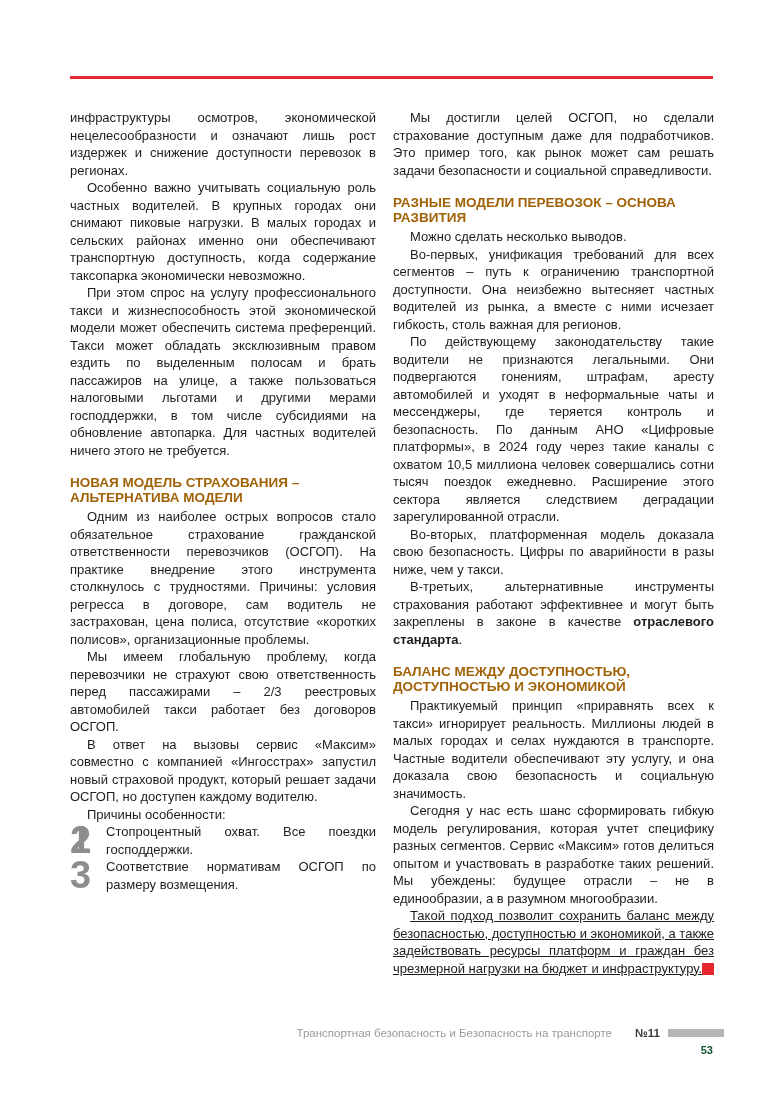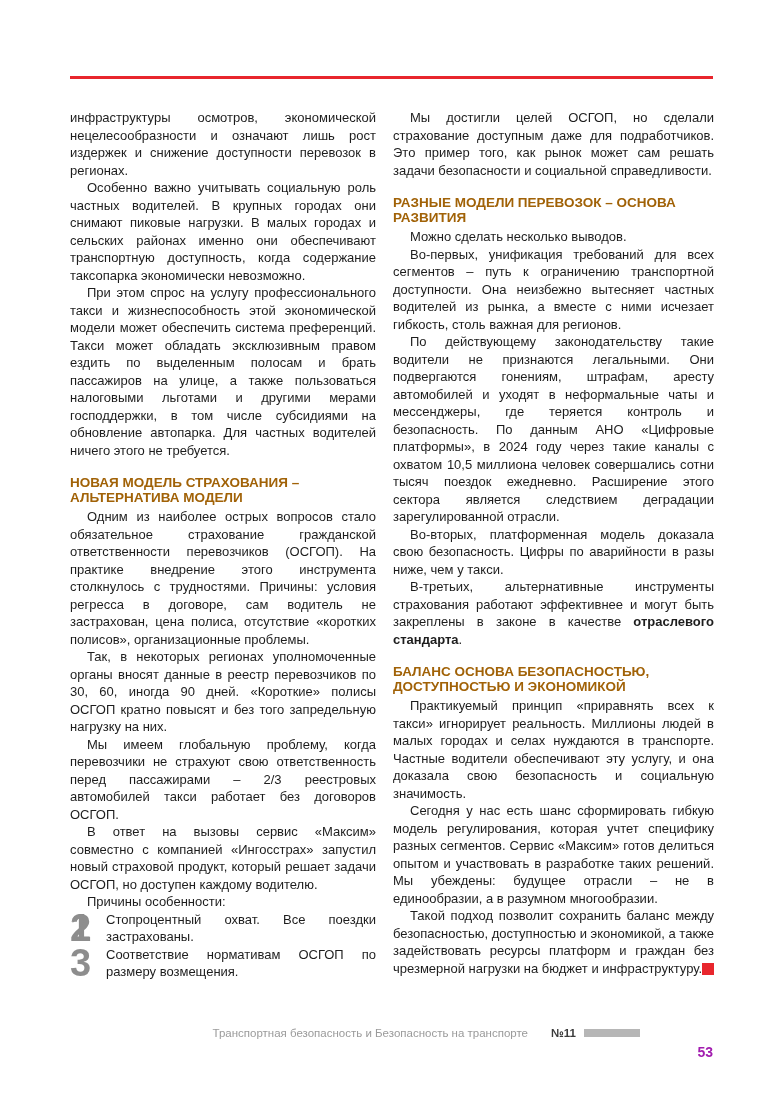--- a/index.html
+++ b/index.html
@@ -38,21 +38,21 @@
 
   p.para {
     margin: 0;
     font-size: 13px;
     line-height: 17.5px;
     text-align: justify;
     hyphens: auto;
     -webkit-hyphens: auto;
   }
   p.para.indent { text-indent: 17px; }
-  p.para.has-marker { position: relative; }
+  p.para.has-marker { position: relative; text-decoration: underline; }
 
   h2.heading {
     margin: 16px 0 3px 0;
     font-size: 13.5px;
     line-height: 15px;
     font-weight: 700;
     color: #a16207;
     text-align: left;
   }
 
@@ -83,21 +83,21 @@
     bottom: 2px;
     width: 12px;
     height: 12px;
     background: #e8262d;
   }
 
   .footer {
     position: absolute;
     top: 1026px;
     left: 0;
-    width: 640px;
+    width: 724px;
     display: flex;
     align-items: center;
     justify-content: flex-end;
     font-size: 11.5px;
     line-height: 14px;
   }
   .journal-title { color: #9a9a9a; }
   .issue-number {
     font-weight: 700;
     color: #3b3b3b;
@@ -108,55 +108,54 @@
   .footer-bar {
     width: 56px;
     height: 8px;
     background: #b6b6b6;
     margin-left: 8px;
   }
   .page-number {
     position: absolute;
     top: 1044px;
     right: 63px;
-    font-size: 14px;
+    font-size: 11px;
     font-weight: 700;
-    color: #a21caf;
+    color: #14532d;
   }
 </style>
 </head>
 <body>
 
 <div class="page">
   <div class="top-rule" style="background: rgb(232, 38, 45);"></div>
 
   <div class="content">
     <div class="column column-left" id="col-left">
         <p class="para">инфраструктуры осмотров, экономической нецелесообразности и означают лишь рост издержек и снижение доступности перевозок в регионах.</p>
         <p class="para indent">Особенно важно учитывать социальную роль частных водителей. В крупных городах они снимают пиковые нагрузки. В малых городах и сельских районах именно они обеспечивают транспортную доступность, когда содержание таксопарка экономически невозможно.</p>
         <p class="para indent">При этом спрос на услугу профессионального такси и жизнеспособность этой экономической модели может обеспечить система преференций. Такси может обладать эксклюзивным правом ездить по выделенным полосам и брать пассажиров на улице, а также пользоваться налоговыми льготами и другими мерами господдержки, в том числе субсидиями на обновление автопарка. Для частных водителей ничего этого не требуется.</p>
         <h2 class="heading">НОВАЯ МОДЕЛЬ СТРАХОВАНИЯ – АЛЬТЕРНАТИВА МОДЕЛИ</h2>
         <p class="para indent">Одним из наиболее острых вопросов стало обязательное страхование гражданской ответственности перевозчиков (ОСГОП). На практике внедрение этого инструмента столкнулось с трудностями. Причины: условия регресса в договоре, сам водитель не застрахован, цена полиса, отсутствие «коротких полисов», организационные проблемы.</p>
-        <p class="para indent">Так, в некоторых регионах уполномоченные органы вносят данные в реестр перевозчиков по 30, 60, иногда 90 дней. «Короткие» полисы ОСГОП кратно повысят и без того запредельную нагрузку на них.</p>
         <p class="para indent">Мы имеем глобальную проблему, когда перевозчики не страхуют свою ответственность перед пассажирами – 2/3 реестровых автомобилей такси работает без договоров ОСГОП.</p>
         <p class="para indent">В ответ на вызовы сервис «Максим» совместно с компанией «Ингосстрах» запустил новый страховой продукт, который решает задачи ОСГОП, но доступен каждому водителю.</p>
         <p class="para indent">Причины особенности:</p>
         <div class="numbered-item"><span class="item-number">1</span></div>
-        <div class="numbered-item"><span class="item-number">2</span><span>Стопроцентный охват. Все поездки застрахованы.</span></div>
+        <div class="numbered-item"><span class="item-number">2</span><span>Стопроцентный охват. Все поездки господдержки.</span></div>
         <div class="numbered-item"><span class="item-number">3</span><span>Соответствие нормативам ОСГОП по размеру возмещения.</span></div>
       </div>
     <div class="column column-right" id="col-right">
         <p class="para indent">Мы достигли целей ОСГОП, но сделали страхование доступным даже для подработчиков. Это пример того, как рынок может сам решать задачи безопасности и социальной справедливости.</p>
         <h2 class="heading">РАЗНЫЕ МОДЕЛИ ПЕРЕВОЗОК – ОСНОВА РАЗВИТИЯ</h2>
         <p class="para indent">Можно сделать несколько выводов.</p>
         <p class="para indent">Во-первых, унификация требований для всех сегментов – путь к ограничению транспортной доступности. Она неизбежно вытесняет частных водителей из рынка, а вместе с ними исчезает гибкость, столь важная для регионов.</p>
         <p class="para indent">По действующему законодательству такие водители не признаются легальными. Они подвергаются гонениям, штрафам, аресту автомобилей и уходят в неформальные чаты и мессенджеры, где теряется контроль и безопасность. По данным АНО «Цифровые платформы», в 2024 году через такие каналы с охватом 10,5 миллиона человек совершались сотни тысяч поездок ежедневно. Расширение этого сектора является следствием деградации зарегулированной отрасли.</p>
         <p class="para indent">Во-вторых, платформенная модель доказала свою безопасность. Цифры по аварийности в разы ниже, чем у такси.</p>
         <p class="para indent"><span>В-третьих, альтернативные инструменты страхования работают эффективнее и могут быть закреплены в законе в качестве </span><span class="bold">отраслевого стандарта</span><span>.</span></p>
-        <h2 class="heading">БАЛАНС ОСНОВА БЕЗОПАСНОСТЬЮ, ДОСТУПНОСТЬЮ И ЭКОНОМИКОЙ</h2>
+        <h2 class="heading">БАЛАНС МЕЖДУ ДОСТУПНОСТЬЮ, ДОСТУПНОСТЬЮ И ЭКОНОМИКОЙ</h2>
         <p class="para indent">Практикуемый принцип «приравнять всех к такси» игнорирует реальность. Миллионы людей в малых городах и селах нуждаются в транспорте. Частные водители обеспечивают эту услугу, и она доказала свою безопасность и социальную значимость.</p>
         <p class="para indent">Сегодня у нас есть шанс сформировать гибкую модель регулирования, которая учтет специфику разных сегментов. Сервис «Максим» готов делиться опытом и участвовать в разработке таких решений. Мы убеждены: будущее отрасли – не в единообразии, а в разумном многообразии.</p>
         <p class="para indent has-marker">Такой подход позволит сохранить баланс между безопасностью, доступностью и экономикой, а также задействовать ресурсы платформ и граждан без чрезмерной нагрузки на бюджет и инфраструктуру.<span class="end-marker" style="background: rgb(232, 38, 45);"></span></p>
       </div>
   </div>
 
   <div class="footer">
     <span class="journal-title">Транспортная безопасность и Безопасность на транспорте</span>
     <span class="issue-number">№11</span>
     <span class="footer-bar"></span>

